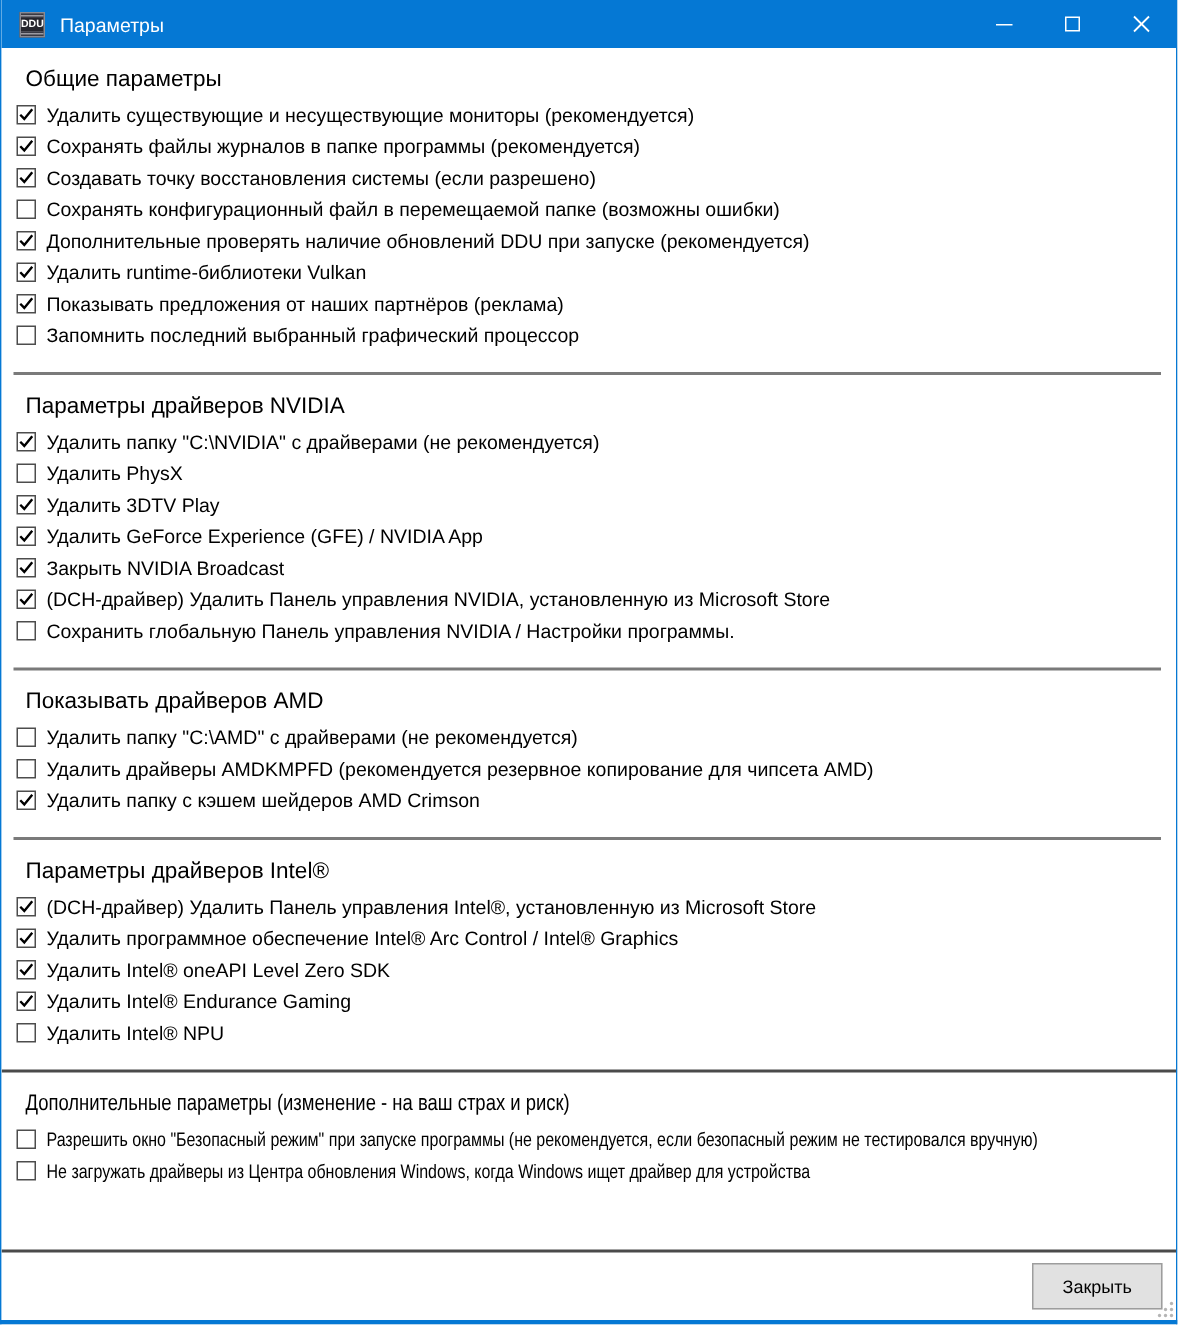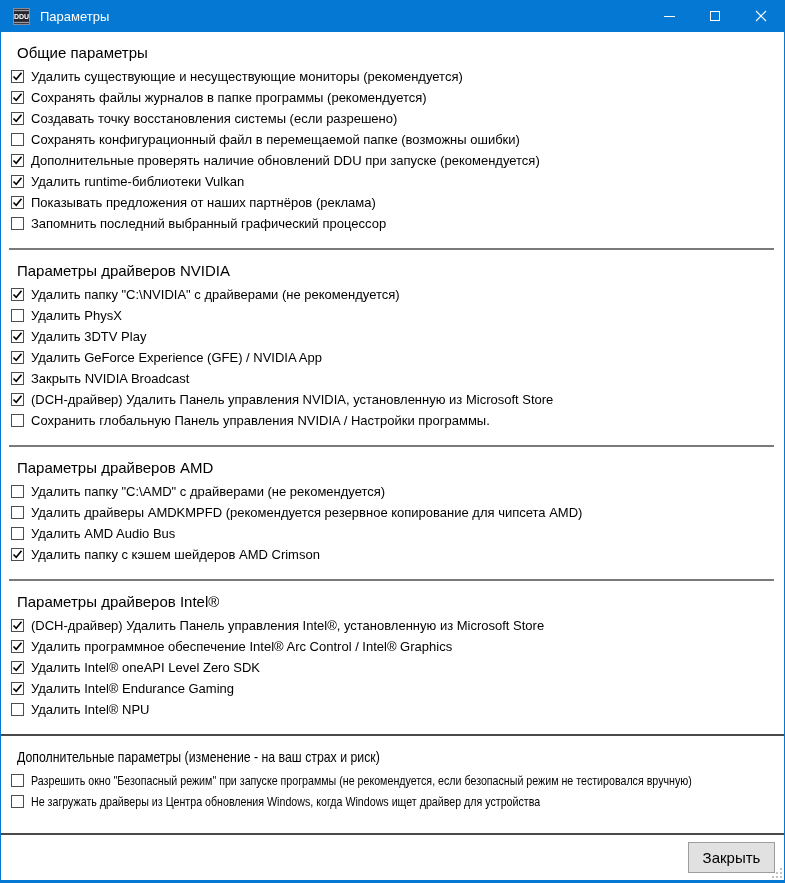--- a/index.html
+++ b/index.html
@@ -101,21 +101,21 @@
     border-top: 2px solid #4a4a4a;
     background: #ffffff;
     display: flex; align-items: center; justify-content: flex-end;
     position: relative;
   }
   .close-button {
     width: 87px; height: 31px;
     margin-right: 9px;
     background: #e1e1e1;
     border: 1px solid #9d9d9d;
-    font-size: 15px; color: #000000;
+    font-size: 12px; color: #000000;
     font-family: "Liberation Sans", sans-serif;
     cursor: default;
   }
   .resize-grip { position: absolute; right: 1px; bottom: 1px; }
   .resize-grip circle { fill: #b5b5b5; }
 </style>
 </head>
 <body>
 
 <div class="window">
@@ -249,32 +249,28 @@
           </span>
           <span class="item-label">(DCH-драйвер) Удалить Панель управления NVIDIA, установленную из Microsoft Store</span>
         </div>
         <div class="item-row">
           <span class="checkbox"></span>
           <span class="item-label">Сохранить глобальную Панель управления NVIDIA / Настройки программы.</span>
         </div>
       </div>
       <div class="separator"></div>
       <div class="section">
-        <div class="section-title"><span>Параметры драйверов AMD</span></div>
+        <div class="section-title"><span>Показывать драйверов AMD</span></div>
         <div class="item-row">
           <span class="checkbox"></span>
           <span class="item-label">Удалить папку "C:\AMD" с драйверами (не рекомендуется)</span>
         </div>
         <div class="item-row">
           <span class="checkbox"></span>
           <span class="item-label">Удалить драйверы AMDKMPFD (рекомендуется резервное копирование для чипсета AMD)</span>
-        </div>
-        <div class="item-row">
-          <span class="checkbox"></span>
-          <span class="item-label">Удалить AMD Audio Bus</span>
         </div>
         <div class="item-row">
           <span class="checkbox">
             <svg width="11" height="11" viewBox="0 0 11 11">
               <polyline points="1.5,5.5 4.2,8.3 9.5,1.8" fill="none" stroke="#000" stroke-width="1.6"></polyline>
             </svg>
           </span>
           <span class="item-label">Удалить папку с кэшем шейдеров AMD Crimson</span>
         </div>
       </div>

